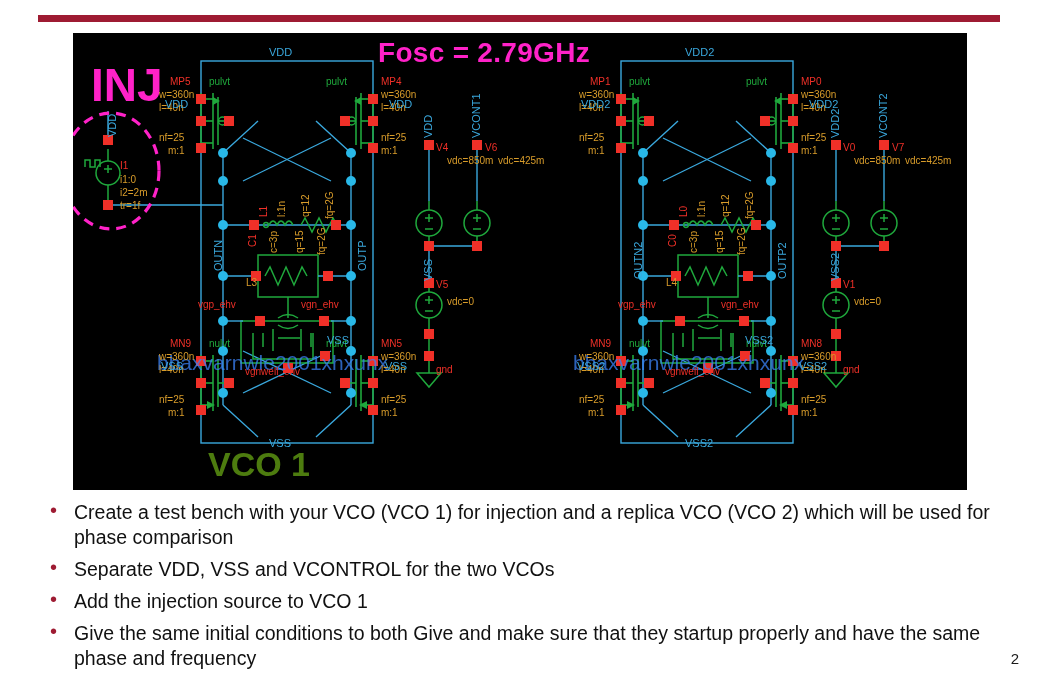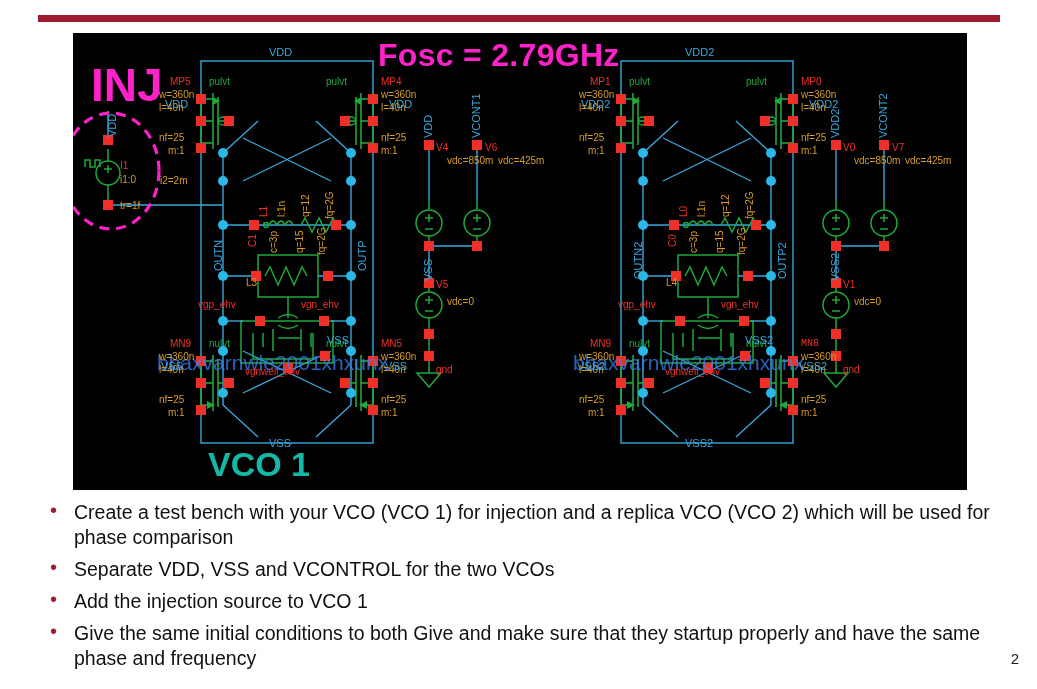--- a/index.html
+++ b/index.html
@@ -39,31 +39,31 @@
   
   .lbl { position: absolute; white-space: nowrap; line-height: 1; }
   .lbl-blue   { color: #3aa8dd; font-size: 11px; font-family: "Liberation Sans", sans-serif; }
   .lbl-red    { color: #f03028; font-size: 10px; font-family: "Liberation Sans", sans-serif; }
   .lbl-orange { color: #d89c2a; font-size: 10px; font-family: "Liberation Sans", sans-serif; }
   .lbl-green  { color: #1fa83c; font-size: 10px; font-family: "Liberation Sans", sans-serif; }
   .rot90 { transform: rotate(-90deg); transform-origin: 0 0; }
 
   .title-fosc {
     position:absolute; left:305px; top:4px;
-    font-size: 32px; font-weight: bold; color:#ff22c8;
+    font-size: 28px; font-weight: bold; color:#ff22c8;
     font-family:"Liberation Sans", sans-serif; letter-spacing:.3px;
   }
   .inj-label {
     position:absolute; left:18px; top:25px;
     font-size: 46px; font-weight: bold; color:#ff22c8;
     font-family:"Liberation Sans", sans-serif;
   }
   .vco1-label {
     position:absolute; left:135px; top:412px;
-    font-size: 34px; font-weight: bold; color:#14b8a6;
+    font-size: 34px; font-weight: bold; color:#4d7c0f;
     font-family:"Liberation Sans", sans-serif;
   }
   .vco2-label {
     position:absolute; left:555px; top:412px;
     font-size: 34px; font-weight: bold; color:#ff22c8;
     font-family:"Liberation Sans", sans-serif;
   }
   .watermark {
     position:absolute;
     font-size: 21px; color:#3b82f6; opacity:.75;
@@ -415,21 +415,21 @@
 
     <div class="title-fosc">Fosc = 2.79GHz</div>
     <div class="inj-label">INJ</div>
     <div class="vco1-label">VCO 1</div>
     <div class="watermark wm1">bbaxvarnwle2001xhxunx</div>
     <div class="watermark wm2">bbaxvarnwle2001xhxunx</div>
 
     <div class="lbl lbl-blue rot90" style="left:34px; top:104px;">VDD</div>
     <div class="lbl lbl-red" style="left:47px; top:128px;">I1</div>
     <div class="lbl lbl-orange" style="left:47px; top:142px;">i1:0</div>
-    <div class="lbl lbl-orange" style="left:47px; top:143px;margin-left:40px;">i2=2m</div>
+    <div class="lbl lbl-orange" style="left:47px; top:155px;">i2=2m</div>
     <div class="lbl lbl-orange" style="left:47px; top:168px;">tr=1f</div>
 
     <div class="lbl lbl-blue" style="left:196px; top:14px;">VDD</div>
     <div class="lbl lbl-blue" style="left:196px; top:405px;">VSS</div>
     <div class="lbl lbl-blue rot90" style="left:140px; top:238px;">OUTN</div>
     <div class="lbl lbl-blue rot90" style="left:284px; top:238px;">OUTP</div>
 
     <div class="lbl lbl-red" style="left:97px; top:44px;text-align:right;">MP5</div>
     <div class="lbl lbl-green" style="left:136px; top:44px;">pulvt</div>
     <div class="lbl lbl-orange" style="left:86px; top:57px;">w=360n</div>
@@ -510,21 +510,21 @@
 
     <div class="lbl lbl-red" style="left:517px; top:306px;">MN9</div>
     <div class="lbl lbl-green" style="left:556px; top:306px;">nulvt</div>
     <div class="lbl lbl-orange" style="left:506px; top:319px;">w=360n</div>
     <div class="lbl lbl-orange" style="left:506px; top:332px;">l=40n</div>
     <div class="lbl lbl-blue" style="left:504px; top:328px;">VSS2</div>
     <div class="lbl lbl-orange" style="left:506px; top:362px;">nf=25</div>
     <div class="lbl lbl-orange" style="left:515px; top:375px;">m:1</div>
 
     <div class="lbl lbl-green" style="left:673px; top:306px;">nulvt</div>
-    <div class="lbl lbl-red" style="left:728px; top:306px;font-family:Liberation Mono, monospace;">MN8</div>
+    <div class="lbl lbl-red" style="left:728px; top:306px;">MN8</div>
     <div class="lbl lbl-orange" style="left:728px; top:319px;">w=360n</div>
     <div class="lbl lbl-orange" style="left:728px; top:332px;">l=40n</div>
     <div class="lbl lbl-blue" style="left:726px; top:328px;">VSS2</div>
     <div class="lbl lbl-orange" style="left:728px; top:362px;">nf=25</div>
     <div class="lbl lbl-orange" style="left:728px; top:375px;">m:1</div>
 
     <div class="lbl lbl-red rot90" style="left:606px; top:184px;">L0</div>
     <div class="lbl lbl-red rot90" style="left:595px; top:214px;">C0</div>
     <div class="lbl lbl-orange rot90" style="left:624px; top:184px;">l:1n</div>
     <div class="lbl lbl-orange rot90" style="left:616px; top:220px;">c=3p</div>

